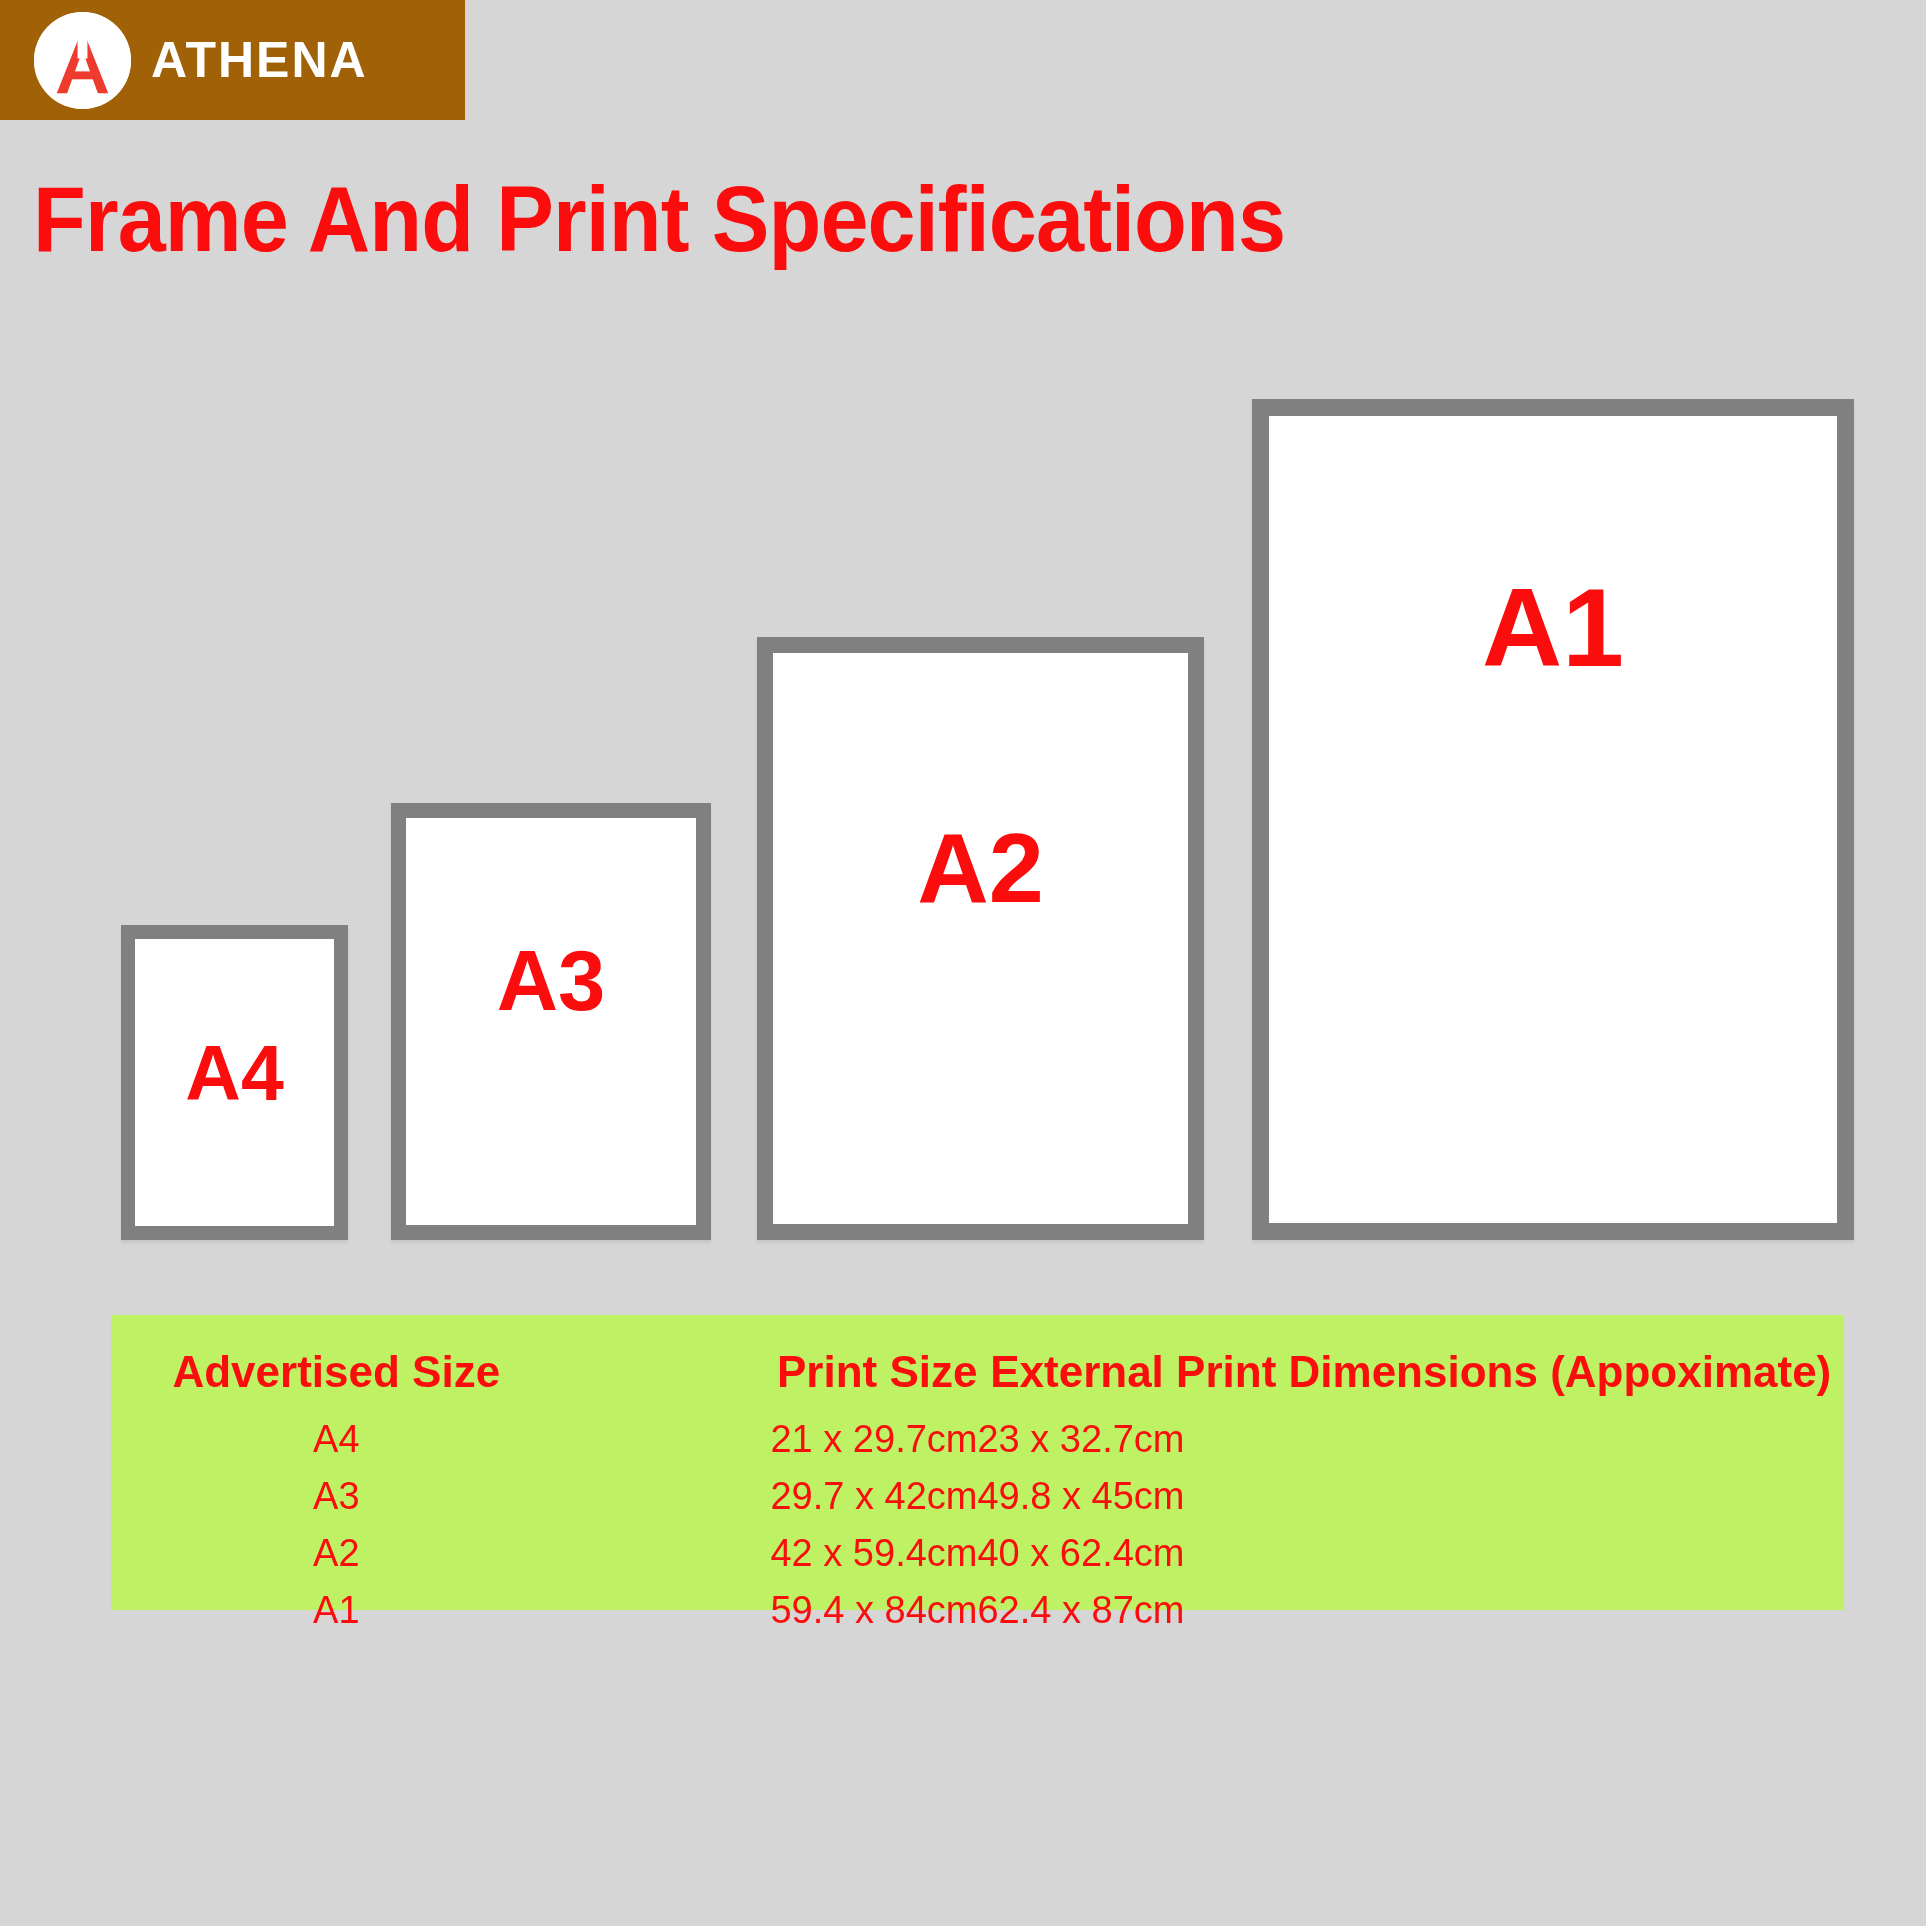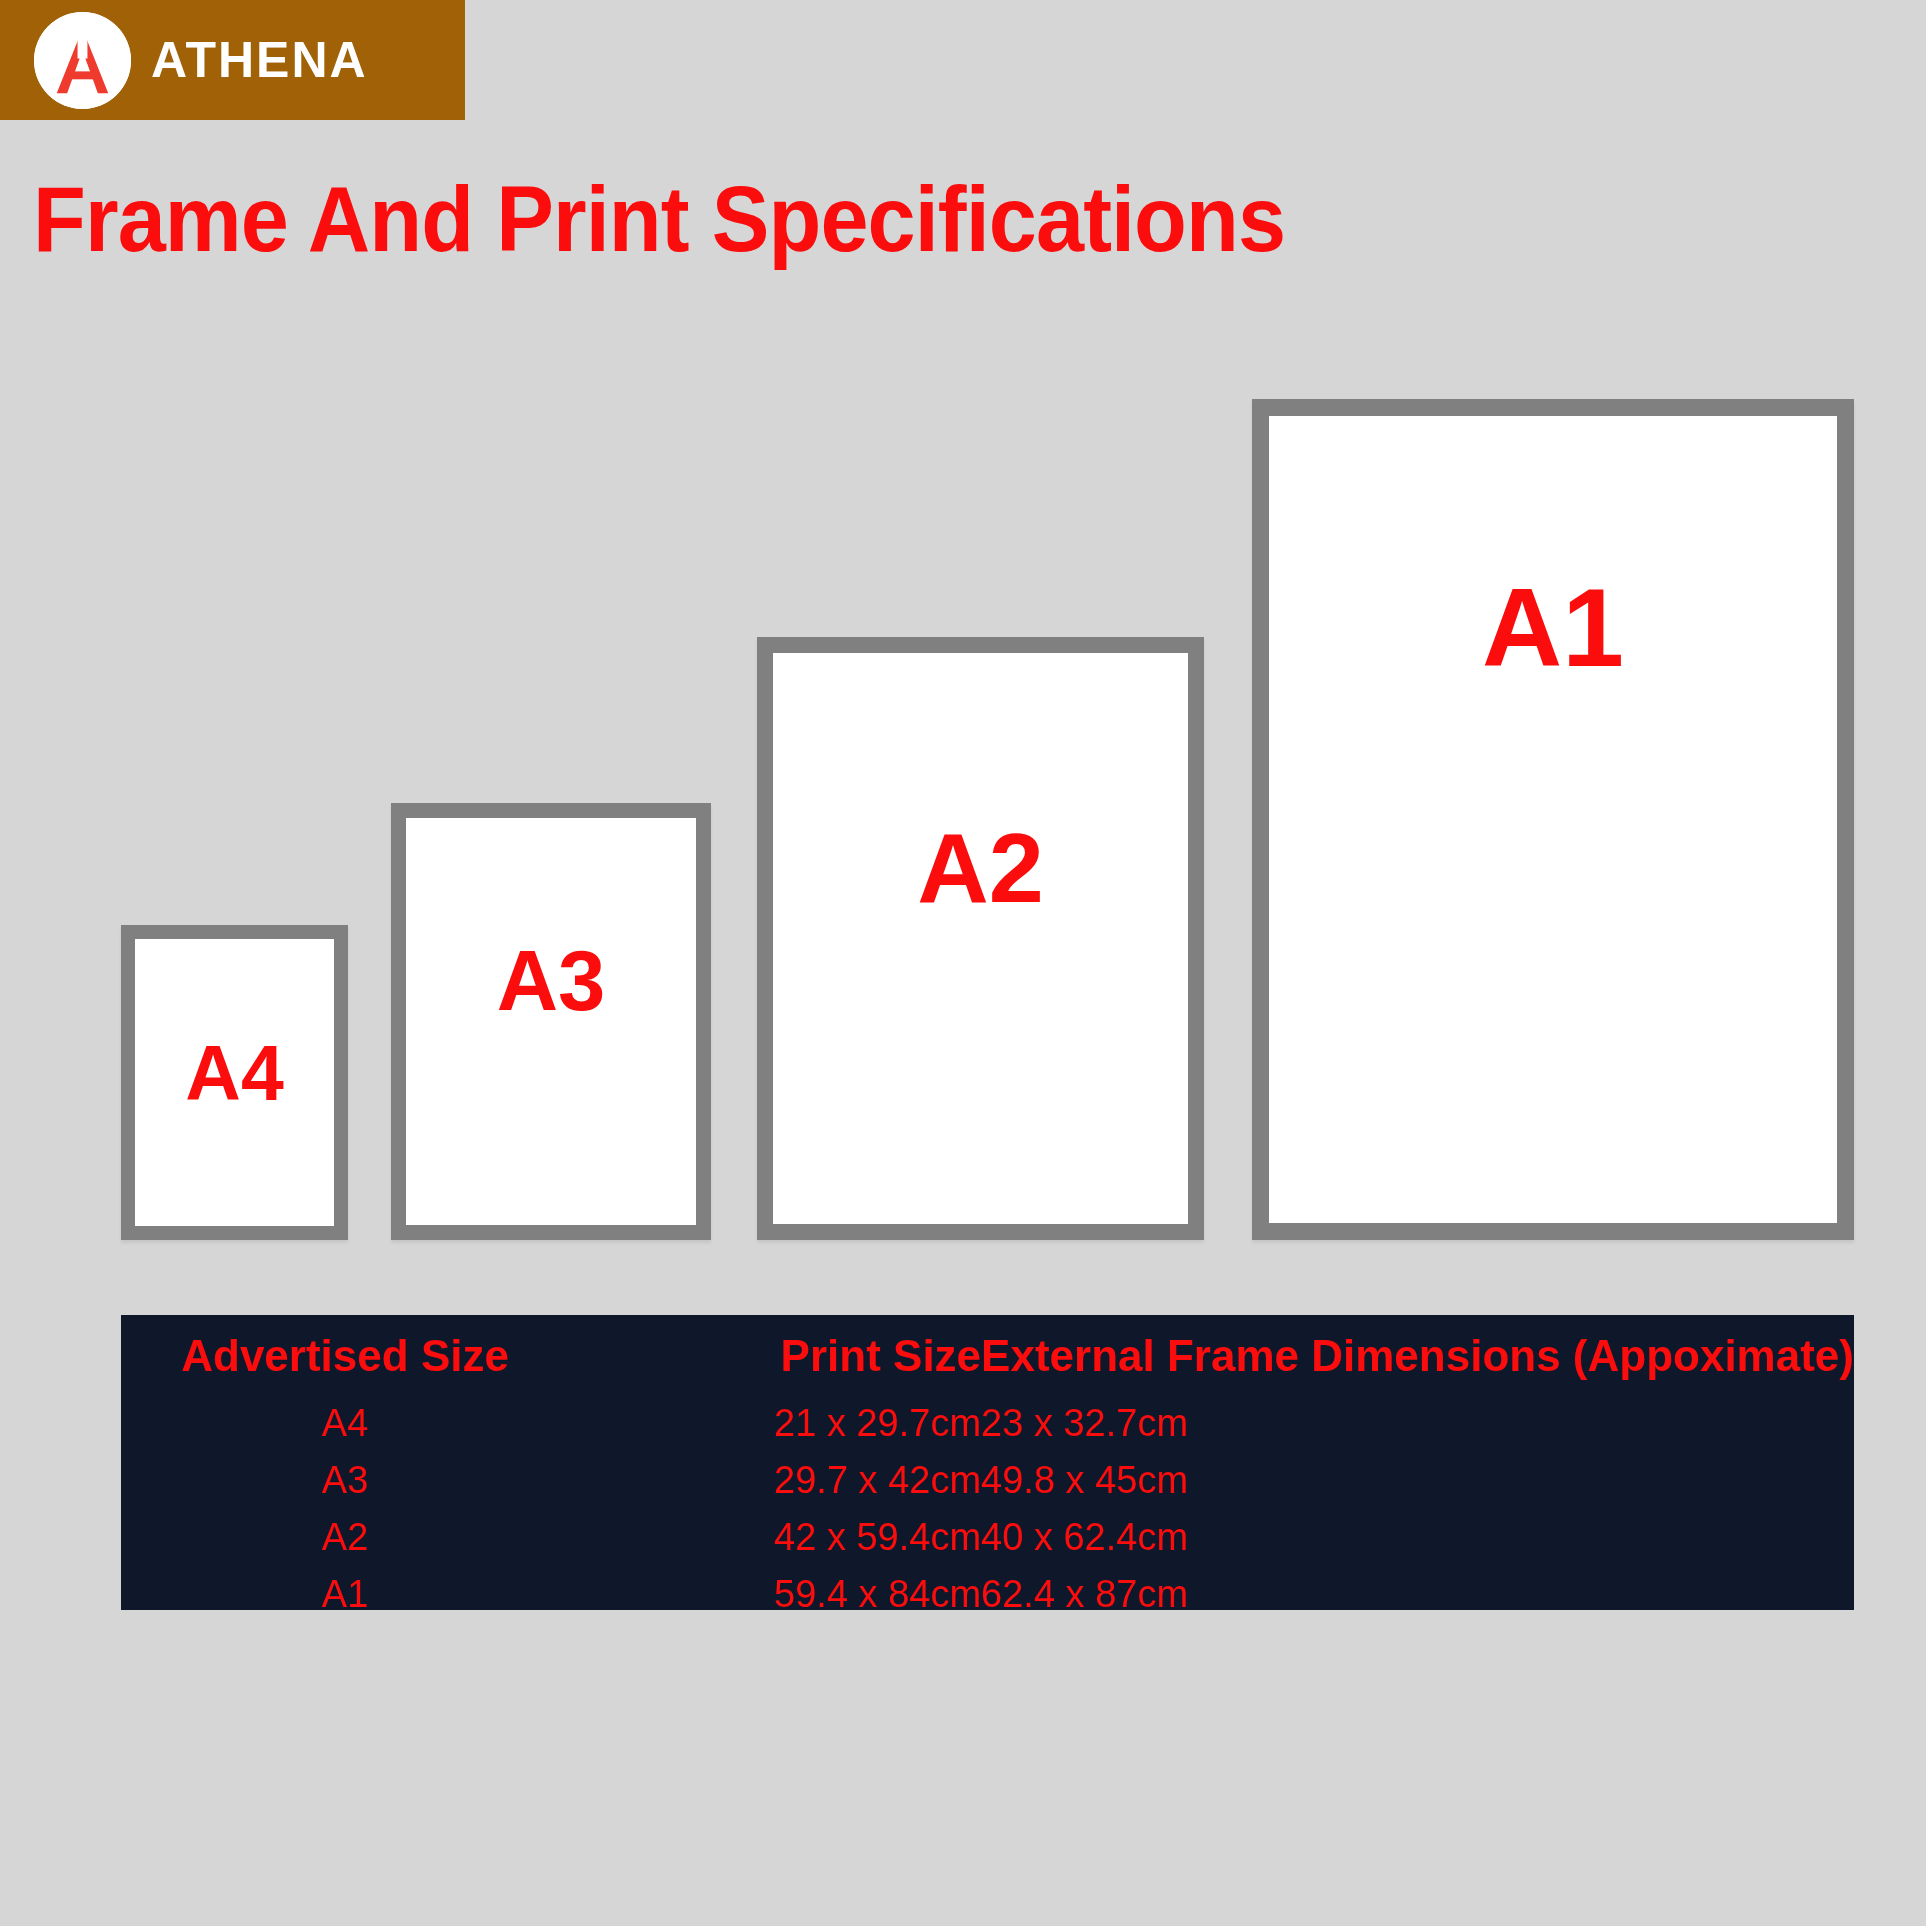--- a/index.html
+++ b/index.html
@@ -75,25 +75,25 @@
   #frame-a4 .fr-label{top:96px;font-size:77px;}
   #frame-a3{left:391px;top:803px;width:320px;height:437px;border-width:15px;}
   #frame-a3 .fr-label{top:120px;font-size:85px;}
   #frame-a2{left:757px;top:637px;width:447px;height:603px;border-width:16px;}
   #frame-a2 .fr-label{top:165px;font-size:99px;}
   #frame-a1{left:1252px;top:399px;width:602px;height:841px;border-width:17px;}
   #frame-a1 .fr-label{top:157px;font-size:111px;}
 
   
   .spec-panel{
-    position:absolute;left:121px;top:1315px;
+    position:absolute;left:111px;top:1315px;
     width:1733px;height:295px;
-    background:#0f172a;
+    background:#bef264;
     box-sizing:border-box;
-    padding-top:12px;
+    padding-top:28px;
   }
   .spec-table{
     width:100%;
     border-collapse:collapse;
     color:#fb0d0d;
     font-family:"Liberation Sans Narrow","Liberation Sans", sans-serif;
   }
   .spec-table th{
     font-size:44px;
     font-weight:bold;
@@ -149,21 +149,21 @@
     </div>
 
   </div>
 
   <div class="spec-panel">
     <table class="spec-table">
       <thead>
         <tr>
           <th class="col-adv">Advertised Size</th>
           <th class="col-print">Print Size</th>
-          <th class="col-ext">External Frame Dimensions (Appoximate)</th>
+          <th class="col-ext">External Print Dimensions (Appoximate)</th>
         </tr>
       </thead>
       <tbody>
         <tr>
           <td class="col-adv">A4</td>
           <td class="col-print">21 x 29.7cm</td>
           <td class="col-ext">23 x 32.7cm</td>
         </tr>
         <tr>
           <td class="col-adv">A3</td>

